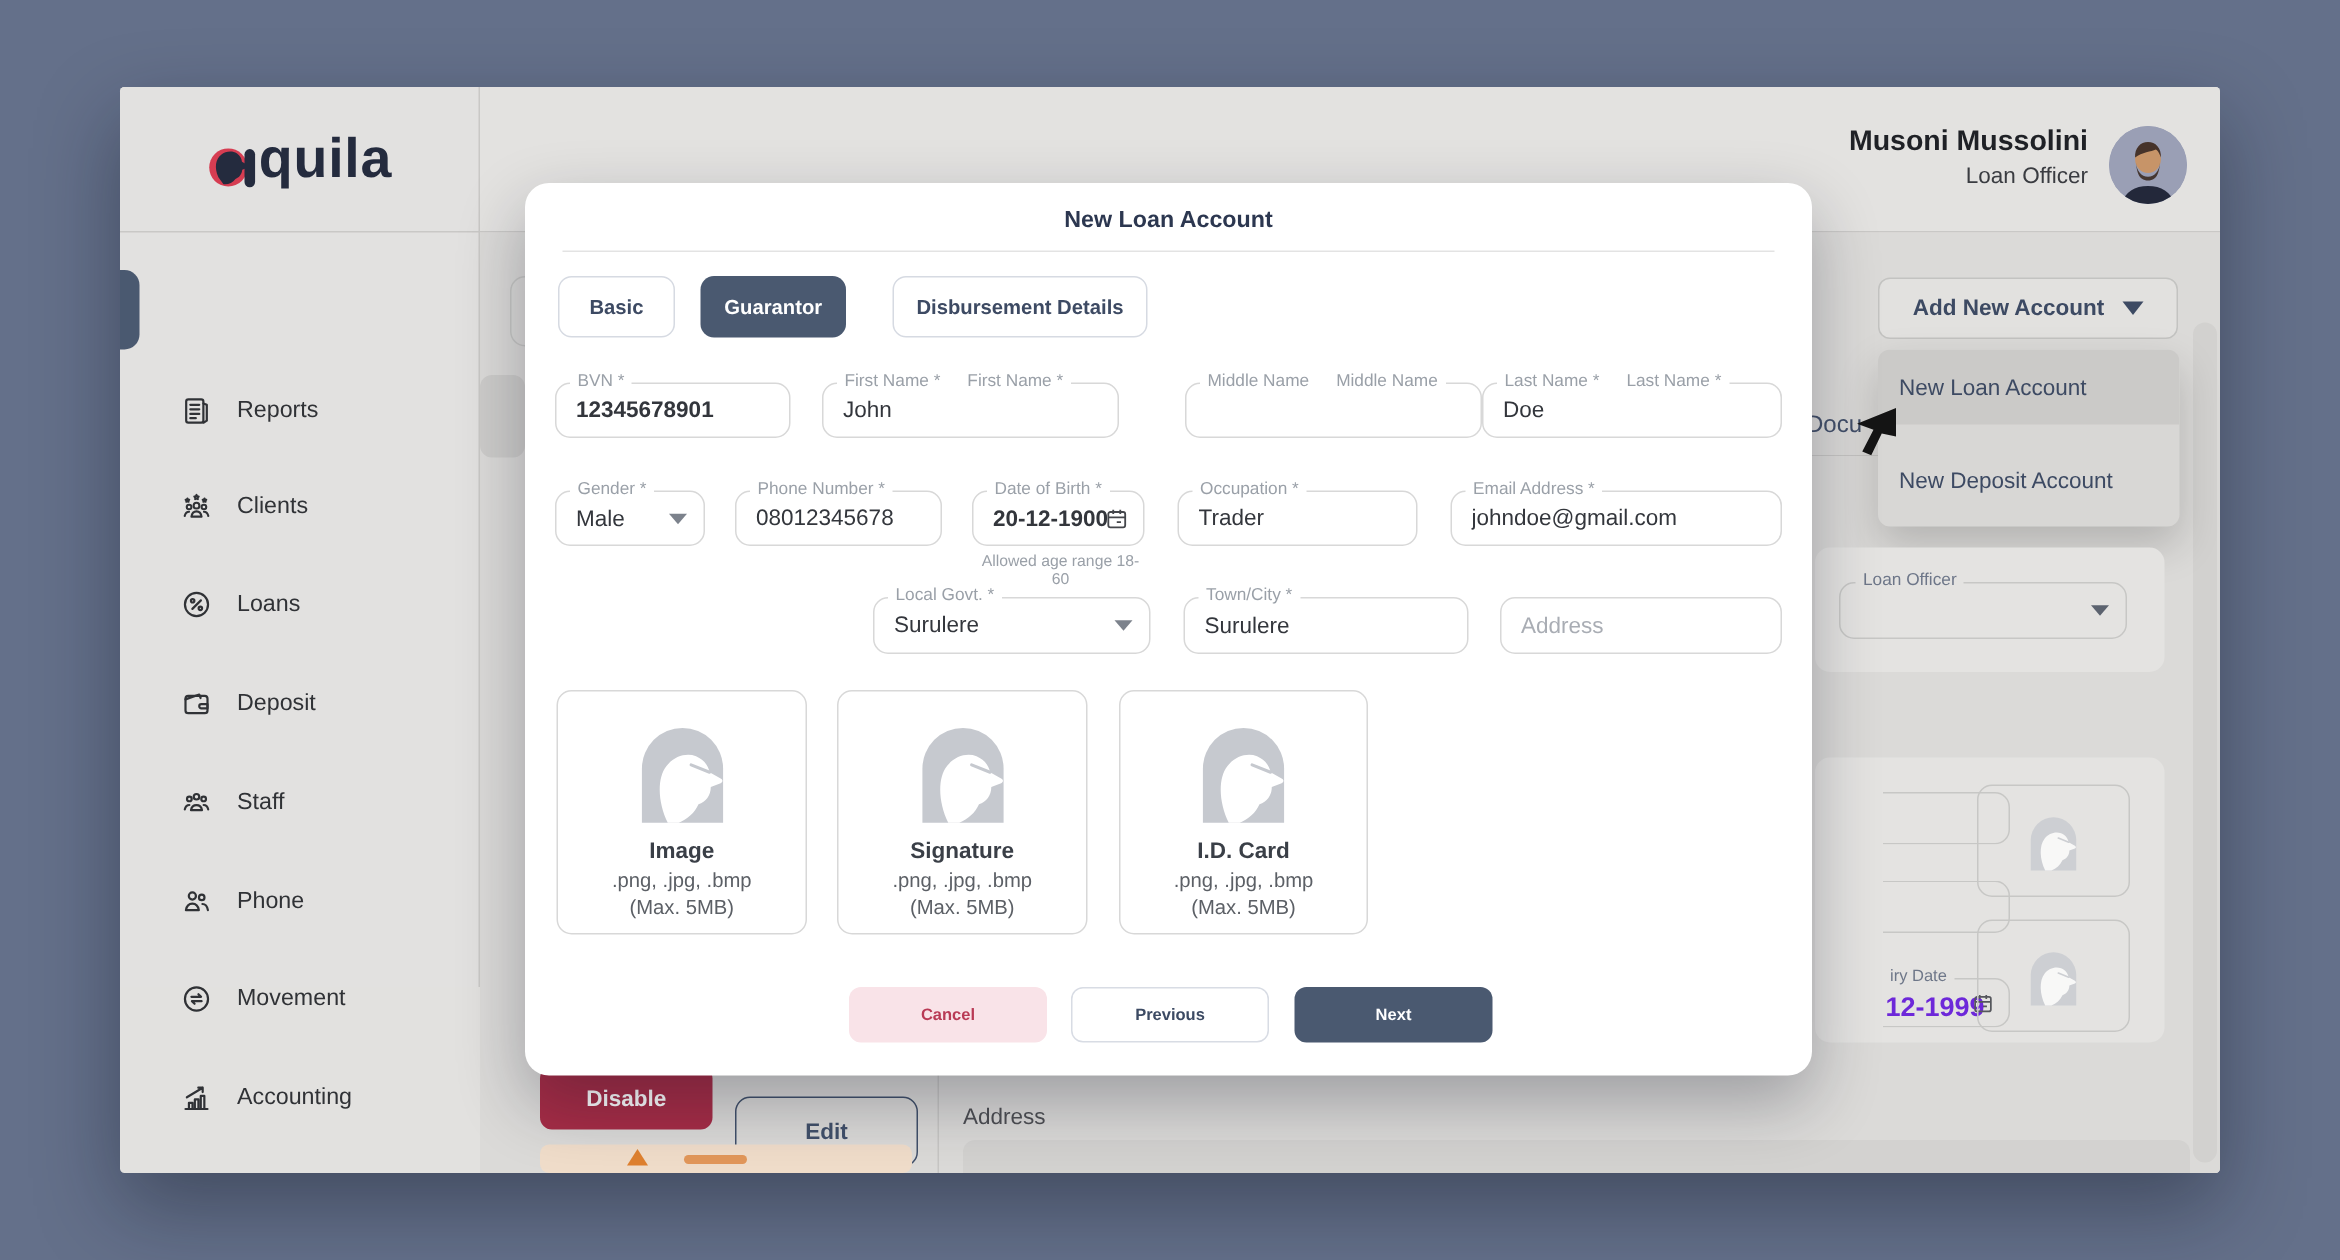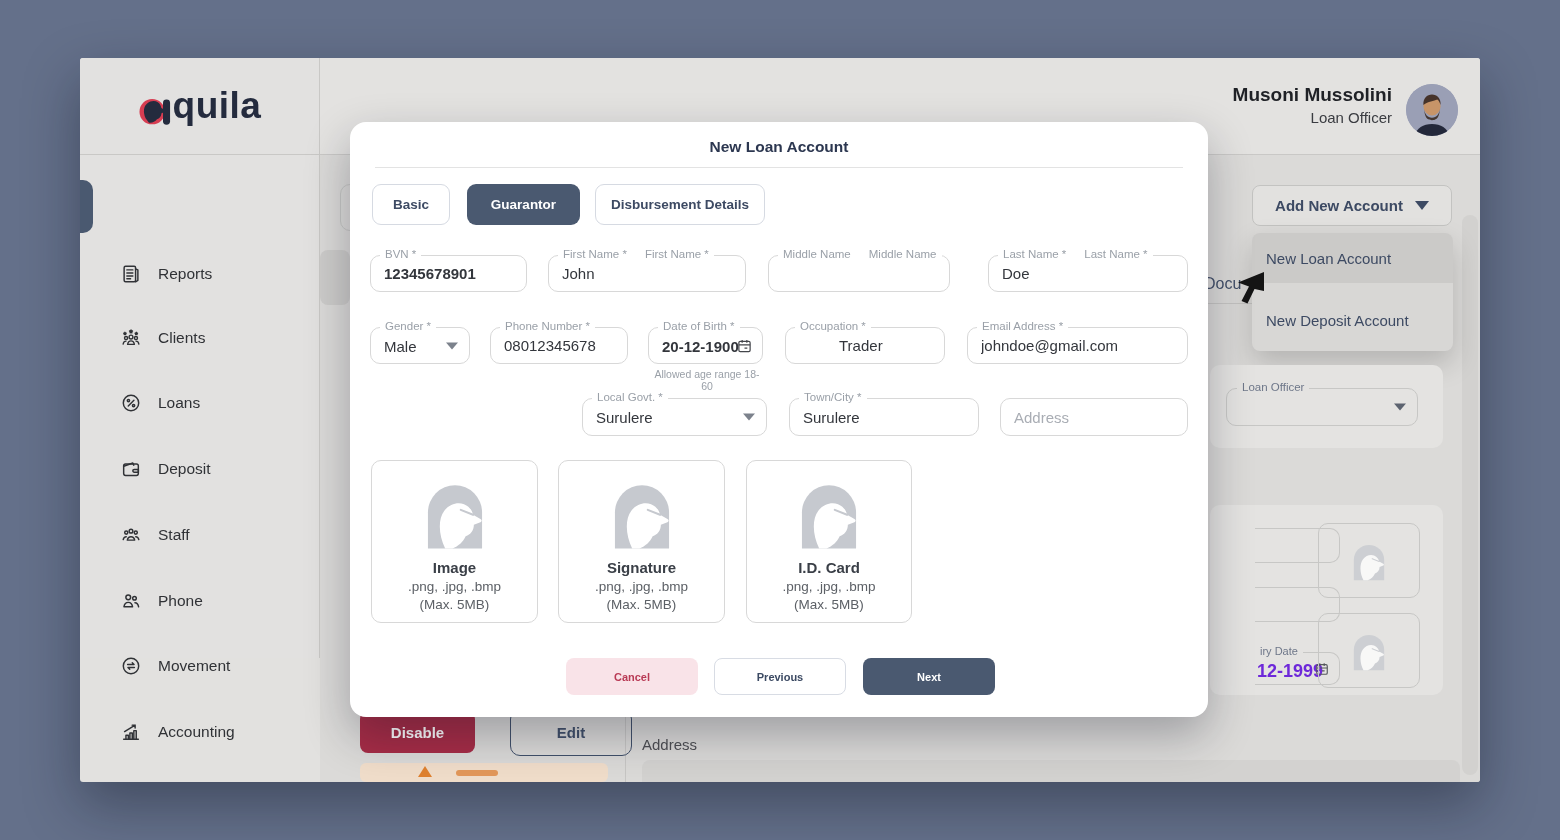--- a/index.html
+++ b/index.html
@@ -56,22 +56,22 @@
   .bg-field { position:absolute; border:1px solid #c7c7c5; border-radius:10px; }
   .bg-legend { position:absolute; top:-8px; left:10px; background:#e4e3e1; padding:0 5px; font-size:11.5px; color:#6e7789; }
   .cutbox { position:absolute; left:0; width:85px; border:1px solid #c7c7c5; border-left:none;
             border-top-right-radius:10px; border-bottom-right-radius:10px;margin-left:45px; }
   .eaglebox { position:absolute; left:108px; width:102px; height:75px; border:1px solid #c7c7c5; border-radius:10px;
               display:flex; align-items:center; justify-content:center; }
 
   .btm-divider { position:absolute; left:305px; top:545px; width:1px; height:82px; background:#c7c6c4; }
   .disable-btn { position:absolute; left:40px; top:556px; width:115px; height:42px; background:#a62c46; border-radius:8px;
                  color:#fff; font-size:15px; font-weight:600; display:flex; align-items:center; justify-content:center; border:none; }
-  .edit-btn { position:absolute; left:170px; top:554px; width:122px; height:47px; background:transparent; border:1.6px solid #41506a;
-              border-radius:10px; color:#41506a; font-size:15px; font-weight:600; display:flex; align-items:center; justify-content:center;margin-left:20px; }
+  .edit-btn { position:absolute; left:170px; top:576px; width:122px; height:47px; background:transparent; border:1.6px solid #41506a;
+              border-radius:10px; color:#41506a; font-size:15px; font-weight:600; display:flex; align-items:center; justify-content:center; }
   .address-lbl { position:absolute; left:322px; top:581px; font-size:15px; color:#4e4f53; font-weight:500; }
   .bigbox { position:absolute; left:322px; top:605px; width:818px; height:22px; background:#d3d2d0; border-radius:8px 8px 0 0; }
   .orange-row { position:absolute; left:40px; top:608px; width:248px; height:19px; background:#f0ddca; border-radius:6px; overflow:hidden; }
   .warn-tri { position:absolute; left:58px; top:3px; width:0; height:0; border-left:7px solid transparent; border-right:7px solid transparent; border-bottom:11px solid #df812f; }
   .warn-bar { position:absolute; left:96px; top:7px; width:42px; height:6px; background:#e2975a; border-radius:3px; }
 
   
   .modal { position:absolute; left:350px; top:122px; width:858px; height:595px; background:#fff; border-radius:16px;
            box-shadow:0 18px 45px rgba(15,20,35,.30); z-index:50; }
   .modal-title { position:absolute; top:16px; left:0; width:100%; text-align:center; font-size:15.5px; font-weight:700; color:#2c3750; }
@@ -286,37 +286,37 @@
       <span class="warn-bar"></span>
     </div>
   </div>
 </div>
 
 <div class="modal">
   <div class="modal-title">New Loan Account</div>
   <div class="modal-divider"></div>
 
   <div class="tab" style="left:22px; width:78px;">Basic</div>
-  <div class="tab active" style="left:117px; width:113px;">Guarantor</div>
+  <div class="tab active" style="left:117px; width:97px;">Guarantor</div>
   <div class="tab" style="left:245px; width:170px;">Disbursement Details</div>
 
   <div class="fld" style="left:20px; top:133px; width:157px; height:37px;">
     <span class="lg">
         <span>BVN *</span>
       </span>
     <input class="inp" style="font-weight: 600;" value="12345678901">
   </div>
   <div class="fld" style="left:198px; top:133px; width:198px; height:37px;">
     <span class="lg">
         <span>First Name *</span>
         <span>First Name *</span>
       </span>
     <input class="inp" value="John" style="">
   </div>
-  <div class="fld" style="left:418px; top:133px; width:182px; height:37px;">
+  <div class="fld" style="left:440px; top:133px; width:198px; height:37px;">
     <span class="lg">
         <span>Middle Name</span>
         <span>Middle Name</span>
       </span>
     <input class="inp" value="" style="">
   </div>
   <div class="fld" style="left:638px; top:133px; width:200px; height:37px;">
     <span class="lg">
         <span>Last Name *</span>
         <span>Last Name *</span>
@@ -341,21 +341,21 @@
     <span class="lg">
         <span>Date of Birth *</span>
       </span>
     <span class="selval" style="font-weight:600">20-12-1900</span>
     <svg class="cal-icon" width="15" height="15" viewBox="0 0 16 16" fill="none" stroke="#44464b" stroke-width="1.3">
       <rect x="2" y="3" width="12" height="11" rx="1.5"></rect>
         <path d="M2 6.8h12M5.5 1.5v3M10.5 1.5v3M8 10.2h3"></path>
     </svg>
   </div>
   <div class="helper">Allowed age range 18- 60</div>
-  <div class="fld" style="left:435px; top:205px; width:160px; height:37px;padding-left:40px;">
+  <div class="fld" style="left:435px; top:205px; width:160px; height:37px;">
     <span class="lg">
         <span>Occupation *</span>
       </span>
     <input class="inp" value="Trader" style="">
   </div>
   <div class="fld" style="left:617px; top:205px; width:221px; height:37px;">
     <span class="lg">
         <span>Email Address *</span>
       </span>
     <input class="inp" value="johndoe@gmail.com" style="">

